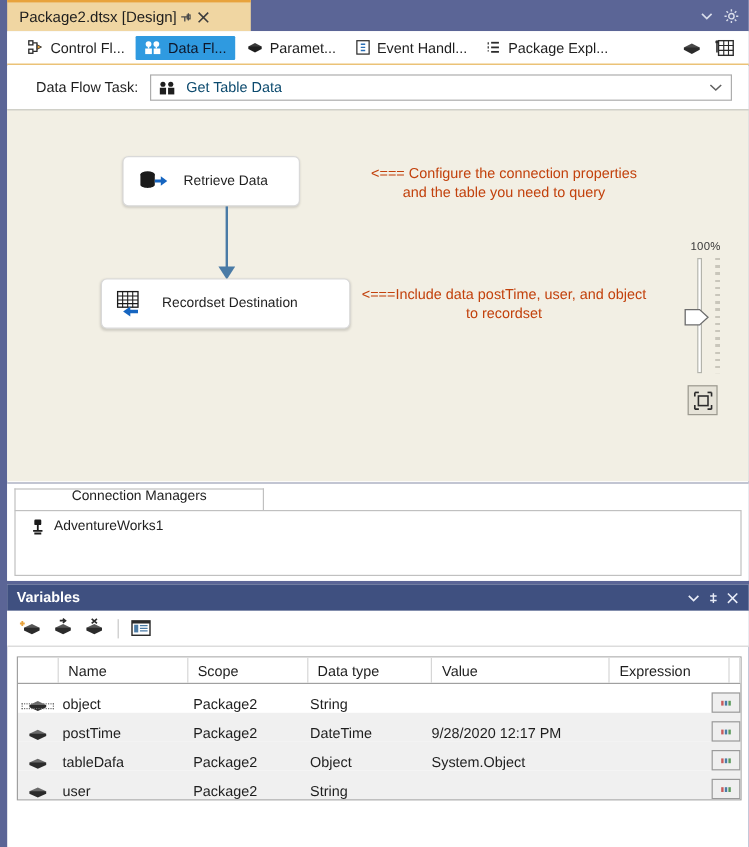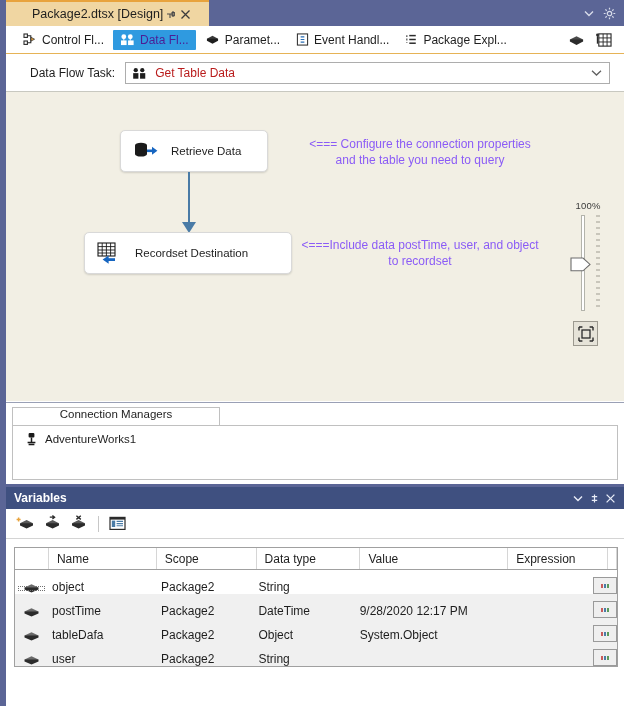--- a/index.html
+++ b/index.html
@@ -28,21 +28,21 @@
   
   .tabstrip {
     position: absolute; left: 0; top: 0; width: 100%; height: 26px;
     background: #5b6596;
   }
   .doc-tab {
     position: absolute; left: 0; top: 0; height: 26px;
     background: #f0d6a2;
     border-top: 2px solid #e8a33d;
     display: flex; align-items: center;
-    padding: 0 6px 0 26px;
+    padding: 0 6px 0 10px;
   }
   .doc-tab .title { font-size: 12.5px; color: #1e1e1e; white-space: nowrap; }
   .tab-btn {
     width: 15px; height: 15px;
     display: flex; align-items: center; justify-content: center;
     color: #4a4a4a; font-size: 12px; line-height: 1;
   }
   .tabstrip-right {
     position: absolute; right: 4px; top: 0; height: 26px;
     display: flex; align-items: center; gap: 9px;
@@ -58,21 +58,21 @@
     display: flex; align-items: center;
     padding-left: 10px;
     gap: 2px;
   }
   .dtab {
     display: flex; align-items: center; gap: 5px;
     height: 20px; padding: 0 7px;
     font-size: 12px; color: #1e1e1e; white-space: nowrap;
     border-radius: 1px;
   }
-  .dtab.active { background: #2f9ae0; color: #4c1d95; }
+  .dtab.active { background: #2f9ae0; color: #0f172a; }
   .dtoolbar-right {
     margin-left: auto; display: flex; align-items: center;
     gap: 10px; padding-right: 12px;
   }
 
   
   .ic { display: inline-flex; align-items: center; justify-content: center; }
 
   
   .dftrow {
@@ -84,21 +84,21 @@
   .dft-label { font-size: 12px; margin-right: 10px; white-space: nowrap; }
   .dft-combo {
     flex: 1; height: 22px;
     border: 1px solid #adadad;
     background: #ffffff;
     display: flex; align-items: center;
     padding: 0 0 0 6px;
     position: relative;
   }
   .dft-combo .ctext {
-    font-size: 12px; color: #b91c1c; margin-left: 8px;
+    font-size: 12px; color: #0c4a6e; margin-left: 8px;
   }
   .dft-combo .caret {
     position: absolute; right: 7px; top: 50%; transform: translateY(-50%);
     color: #606060;
   }
 
   
   .canvas-wrap {
     position: absolute; left: 0; top: 91px; width: 618px; height: 310px;
     border-top: 1px solid #c8c8c0;
@@ -108,38 +108,38 @@
   .box {
     position: absolute;
     background: #ffffff;
     border: 1px solid #d9d9d9;
     border-radius: 5px;
     box-shadow: 0 1px 2px rgba(0,0,0,0.14);
     display: flex; align-items: center;
     padding-left: 12px; gap: 12px;
   }
   .box .blabel { font-size: 11.5px; color: #1e1e1e; white-space: nowrap; }
-  #box-retrieve { left: 114px; top: 38px; width: 148px; height: 42px; }
+  #box-retrieve { left: 96px; top: 38px; width: 148px; height: 42px; }
   #box-recordset { left: 78px; top: 140px; width: 208px; height: 42px; }
 
   .conn-line {
     position: absolute; left: 182px; top: 80px;
     width: 2px; height: 52px; background: #4a7ba6;
   }
   .conn-arrow {
     position: absolute; left: 176px; top: 130px;
     width: 0; height: 0;
     border-left: 7px solid transparent;
     border-right: 7px solid transparent;
     border-top: 11px solid #4a7ba6;
   }
 
   .annot {
     position: absolute;
-    font-size: 12px; color: #8b5cf6; line-height: 16px;
+    font-size: 12px; color: #c2410c; line-height: 16px;
     text-align: center; white-space: pre-line;
   }
   #annot-1 { left: 288px; top: 44px; width: 252px; }
   #annot-2 { left: 288px; top: 145px; width: 252px; }
 
   
   #zoomctl { position: absolute; left: 560px; top: 108px; width: 44px; }
   #zoomctl .zpct {
     font-size: 9.5px; color: #3a3a3a; text-align: center;
     letter-spacing: .2px; margin-bottom: 2px;

